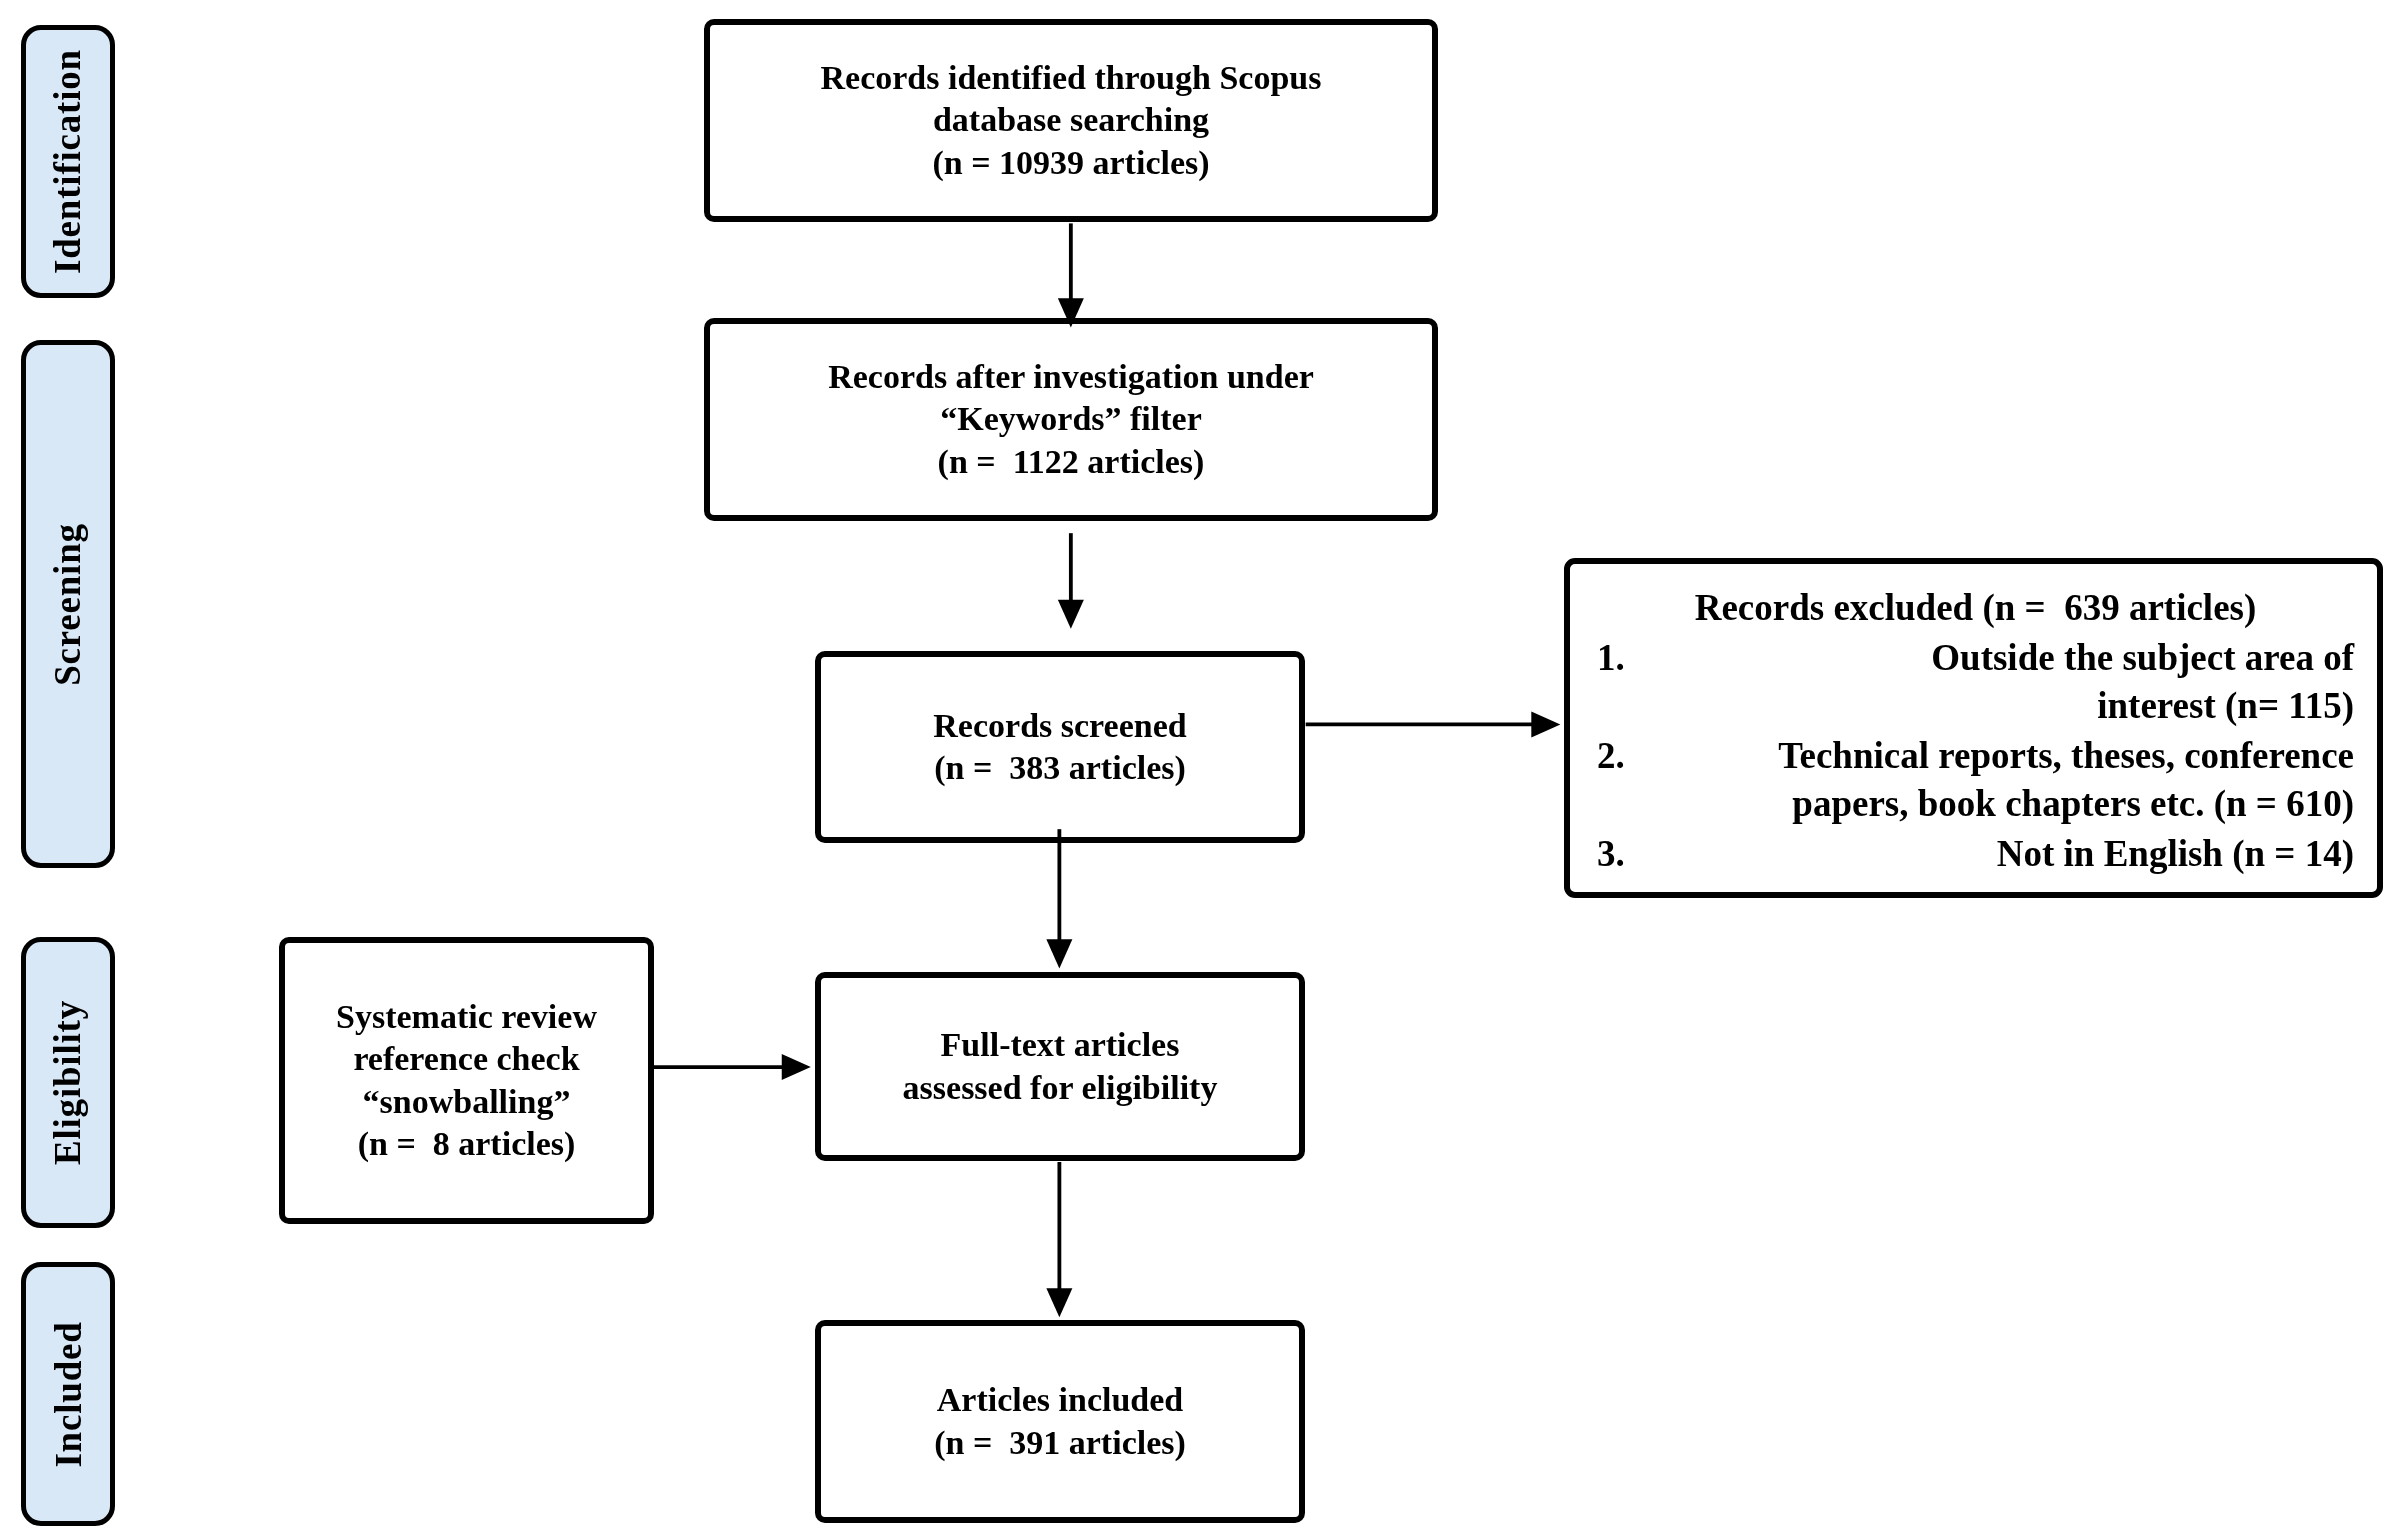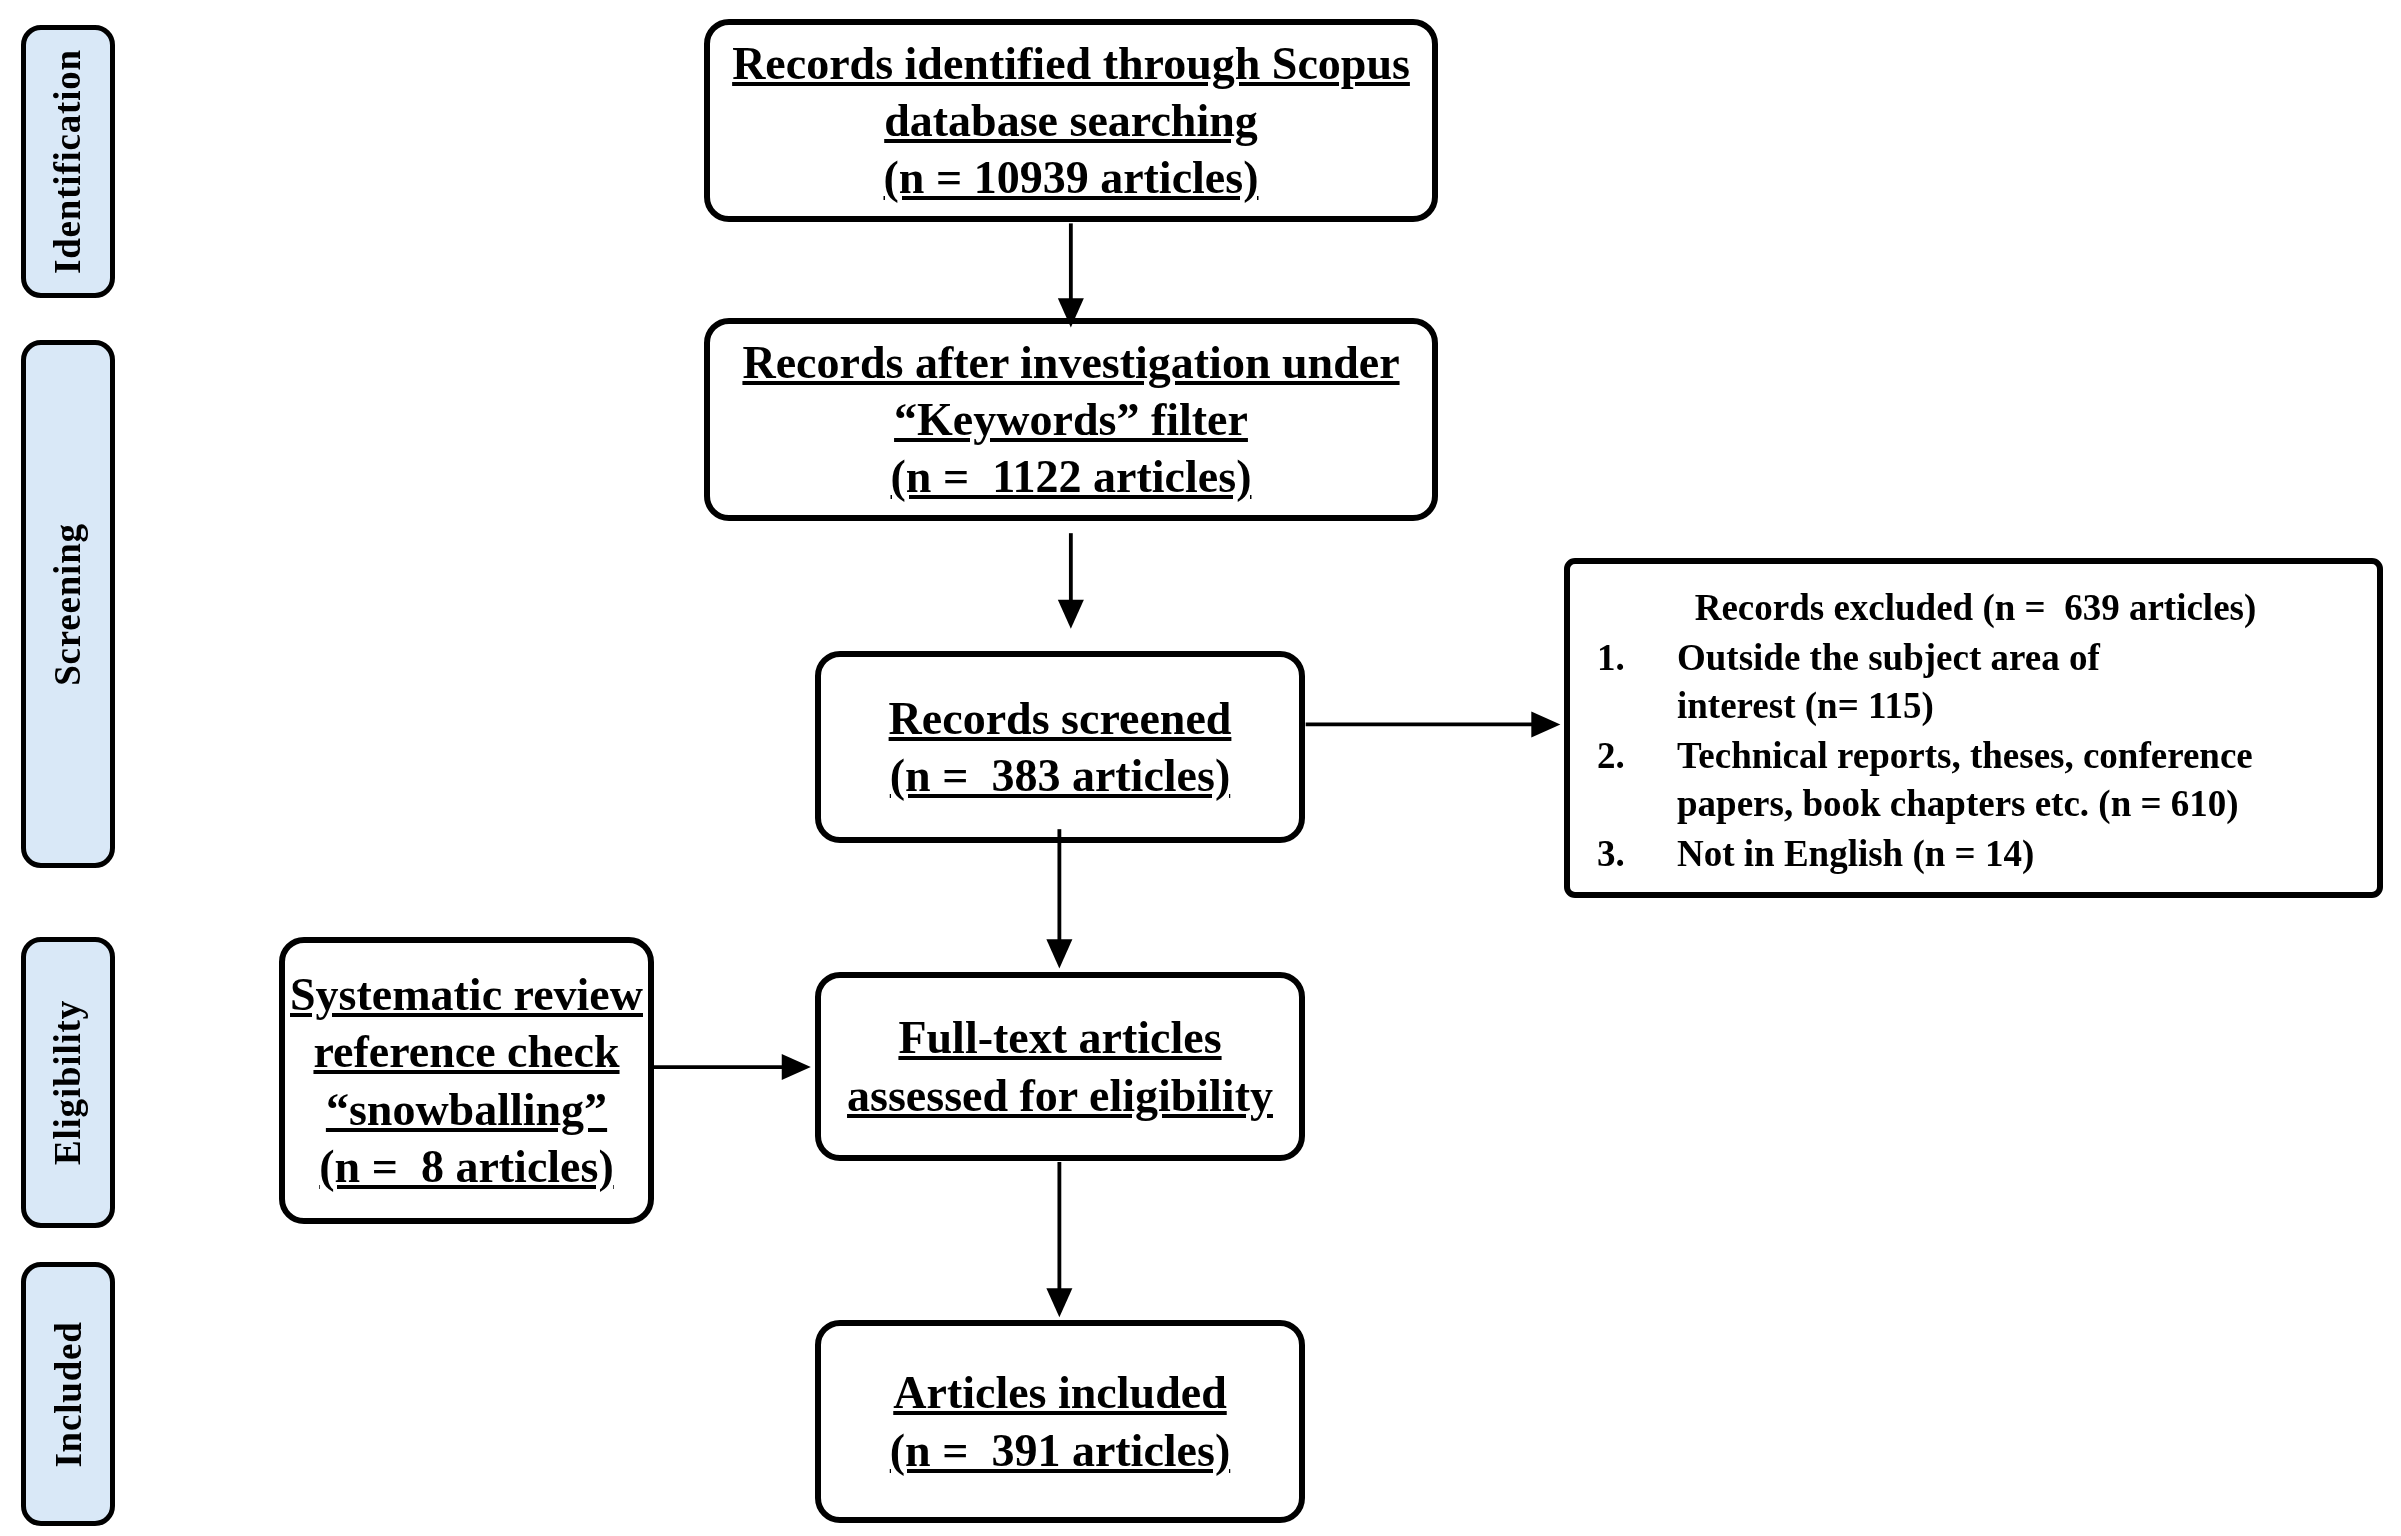--- a/index.html
+++ b/index.html
@@ -30,45 +30,44 @@
     transform: rotate(-90deg);
     white-space: nowrap;
     font-size: 37px;
     letter-spacing: 0.8px;
   }
   
   .node {
     position: absolute;
     background: #ffffff;
     border: 6.1px solid #000000;
-    border-radius: 25px;
+    border-radius: 10px;
     display: flex;
     flex-direction: column;
     align-items: center;
     justify-content: center;
     text-align: center;
-    font-size: 46px;
+    font-size: 34px;
     line-height: 1.24;
-    text-decoration: underline;
   }
   .node .line { white-space: pre-wrap; }
   
   .node-list {
     position: absolute;
     background: #ffffff;
     border: 6.1px solid #000000;
     border-radius: 11px;
     font-size: 37px;
     line-height: 1.28;
     padding: 20px 23px 7.7px 27px;
   }
   .excl-title { text-align: center; white-space: pre-wrap; }
   .excl-item { display: flex; margin-top: 3.1px; }
   .excl-num { width: 80px; flex: none; }
-  .excl-lines { flex: 1; }
+  .excl-lines { flex: 1; text-align: right; }
   .excl-lines .line { white-space: pre-wrap; }
   svg.arrows { position: absolute; left: 0; top: 0; width: 2401px; height: 1536px; }
 </style>
 </head>
 <body>
 
 <div class="canvas">
 
   <div class="stage" style="top:25px; height:273px;">
     <span class="stage-text">Identification</span>

